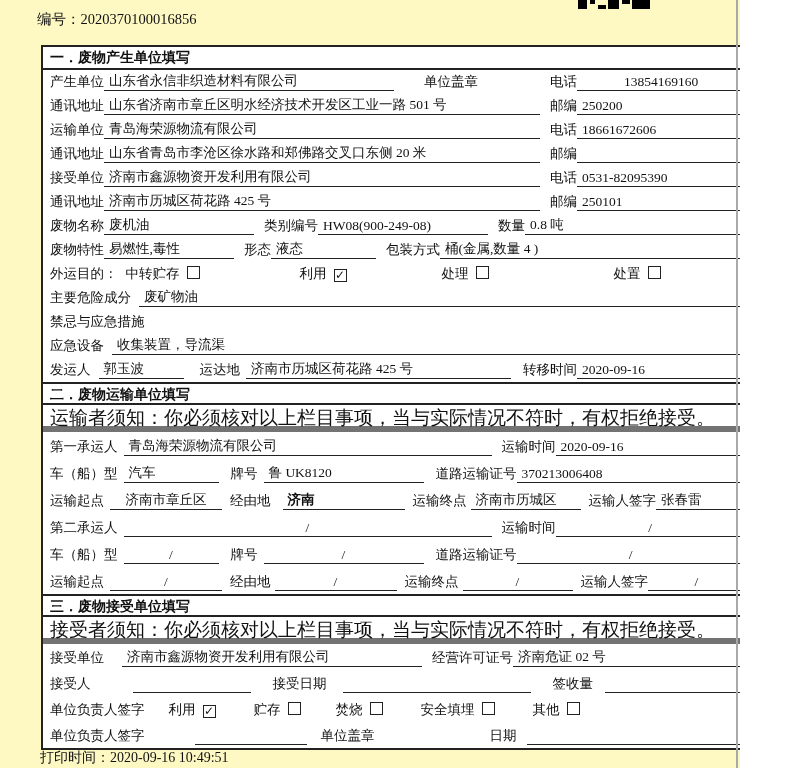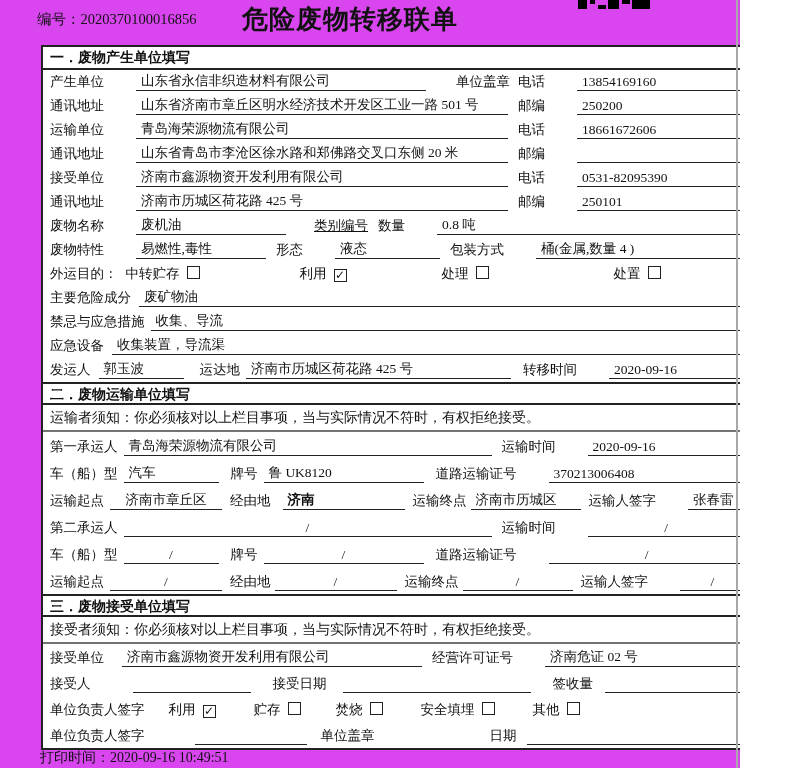--- a/index.html
+++ b/index.html
@@ -1,47 +1,47 @@
 <!DOCTYPE html>
 <html><head>
 <meta charset="utf-8">
 <style>
   * { margin:0; padding:0; box-sizing:border-box; }
   html,body { background:#fff; }
   .page {
-    position:relative; width:740px; height:768px; background:#d946ef;
+    position:relative; width:740px; height:768px; background:#fef9c3;
     font-family:"Liberation Serif","DejaVu Serif",serif; color:#111;
     overflow:hidden;
   }
   .edge-line { position:absolute; right:2px; top:0; width:2px; height:768px; background:#a9a9a9; }
 
   
   .qr-frag { position:absolute; left:578px; top:0; width:72px; height:10px; }
   .qr-frag div { position:absolute; background:#000; }
 
   .doc-number { position:absolute; left:37px; top:10px; font-size:14.5px; white-space:nowrap; }
   .doc-title  { position:absolute; left:0; right:40px; top:2px; text-align:center;
                 font-size:26px; font-weight:bold; letter-spacing:1px;
                 font-family:"Liberation Sans","DejaVu Sans",sans-serif; }
 
   .form { position:absolute; left:41px; top:45px; width:716px; border:2px solid #222; background:#fff; }
 
   .sec { height:23px; line-height:21px; font-weight:bold; font-size:14px; padding-left:7px;
          border-bottom:2px solid #222; font-family:"Liberation Sans","DejaVu Sans",sans-serif; }
   .sec.bt { border-top:2px solid #222; }
 
-  .notice { height:27px; line-height:26px; border-bottom:2px solid #737373; padding-left:7px; font-size:14px; }
+  .notice { height:27px; line-height:26px; border-bottom:6px solid #737373; padding-left:7px; font-size:19px; }
 
   .r { display:flex; align-items:flex-end; padding:0 10px 3px 7px; font-size:13.5px; }
   .s1 .r { height:24px; }
   .s2 .r { height:27px; }
   .s3 .r { height:26px; }
 
   .lbl { white-space:nowrap; }
-  .val { border-bottom:1px solid #222; padding:0 5px; white-space:nowrap; overflow:hidden; min-height:17px;margin-left:32px; }
+  .val { border-bottom:1px solid #222; padding:0 5px; white-space:nowrap; overflow:hidden; min-height:17px; }
   .f1  { flex:1; }
   .ctr { text-align:center; }
   .sp  { flex:1; }
 
   .cb { display:inline-block; width:13px; height:13px; border:1.7px solid #222; margin-left:7px;
         font-size:12px; line-height:10px; text-align:center; font-weight:bold; vertical-align:-1px;
         font-family:"DejaVu Sans",sans-serif; }
   .opt { white-space:nowrap; }
 
   .print-time { position:absolute; left:40px; top:749px; font-size:14px; white-space:nowrap; }
@@ -54,34 +54,33 @@
   <div class="qr-frag">
     <div style="left:0;top:0;width:9px;height:9px;"></div>
     <div style="left:12px;top:0;width:5px;height:4px;"></div>
     <div style="left:20px;top:5px;width:8px;height:4px;"></div>
     <div style="left:30px;top:0;width:11px;height:9px;"></div>
     <div style="left:44px;top:0;width:8px;height:4px;"></div>
     <div style="left:54px;top:0;width:18px;height:9px;"></div>
   </div>
 
   <div class="doc-number"><span>编号：</span><span>2020370100016856</span></div>
-  <div class="doc-title">危险废物转移联单</div>
 
   <div class="form">
 
     <div class="s1">
       <div class="sec">一．废物产生单位填写</div>
 
       <div class="r">
         <span class="lbl">产生单位</span>
         <span class="val" style="width:290px;">山东省永信非织造材料有限公司</span>
         <span class="lbl" style="margin-left:30px;">单位盖章</span>
         <span class="sp"></span>
         <span class="lbl">电话</span>
-        <span class="val" style="width:168px;">13854169160</span>
+        <span class="val" style="width:168px;text-align:center;">13854169160</span>
       </div>
 
       <div class="r">
         <span class="lbl">通讯地址</span>
         <span class="val f1">山东省济南市章丘区明水经济技术开发区工业一路 501 号</span>
         <span class="lbl" style="margin-left:10px;">邮编</span>
         <span class="val" style="width:168px;">250200</span>
       </div>
 
       <div class="r">
@@ -108,21 +107,22 @@
       <div class="r">
         <span class="lbl">通讯地址</span>
         <span class="val f1">济南市历城区荷花路 425 号</span>
         <span class="lbl" style="margin-left:10px;">邮编</span>
         <span class="val" style="width:168px;">250101</span>
       </div>
 
       <div class="r">
         <span class="lbl">废物名称</span>
         <span class="val" style="width:150px;">废机油</span>
-        <span class="lbl" style="margin-left:28px;text-decoration:underline;">类别编号</span>
+        <span class="lbl" style="margin-left:10px;">类别编号</span>
+        <span class="val" style="width:170px;">HW08(900-249-08)</span>
         <span class="lbl" style="margin-left:10px;">数量</span>
         <span class="val f1">0.8 吨</span>
       </div>
 
       <div class="r">
         <span class="lbl">废物特性</span>
         <span class="val" style="width:130px;">易燃性,毒性</span>
         <span class="lbl" style="margin-left:10px;">形态</span>
         <span class="val" style="width:105px;">液态</span>
         <span class="lbl" style="margin-left:10px;">包装方式</span>
@@ -137,21 +137,20 @@
         <span class="opt" style="margin-left:125px;"><span>处置</span><span class="cb"><i></i></span></span>
       </div>
 
       <div class="r">
         <span class="lbl">主要危险成分</span>
         <span class="val f1" style="margin-left:8px;">废矿物油</span>
       </div>
 
       <div class="r">
         <span class="lbl">禁忌与应急措施</span>
-        <span class="val f1" style="margin-left:6px;">收集、导流</span>
       </div>
 
       <div class="r">
         <span class="lbl">应急设备</span>
         <span class="val f1" style="margin-left:8px;">收集装置，导流渠</span>
       </div>
 
       <div class="r">
         <span class="lbl">发运人</span>
         <span class="val" style="width:85px;margin-left:8px;">郭玉波</span>

